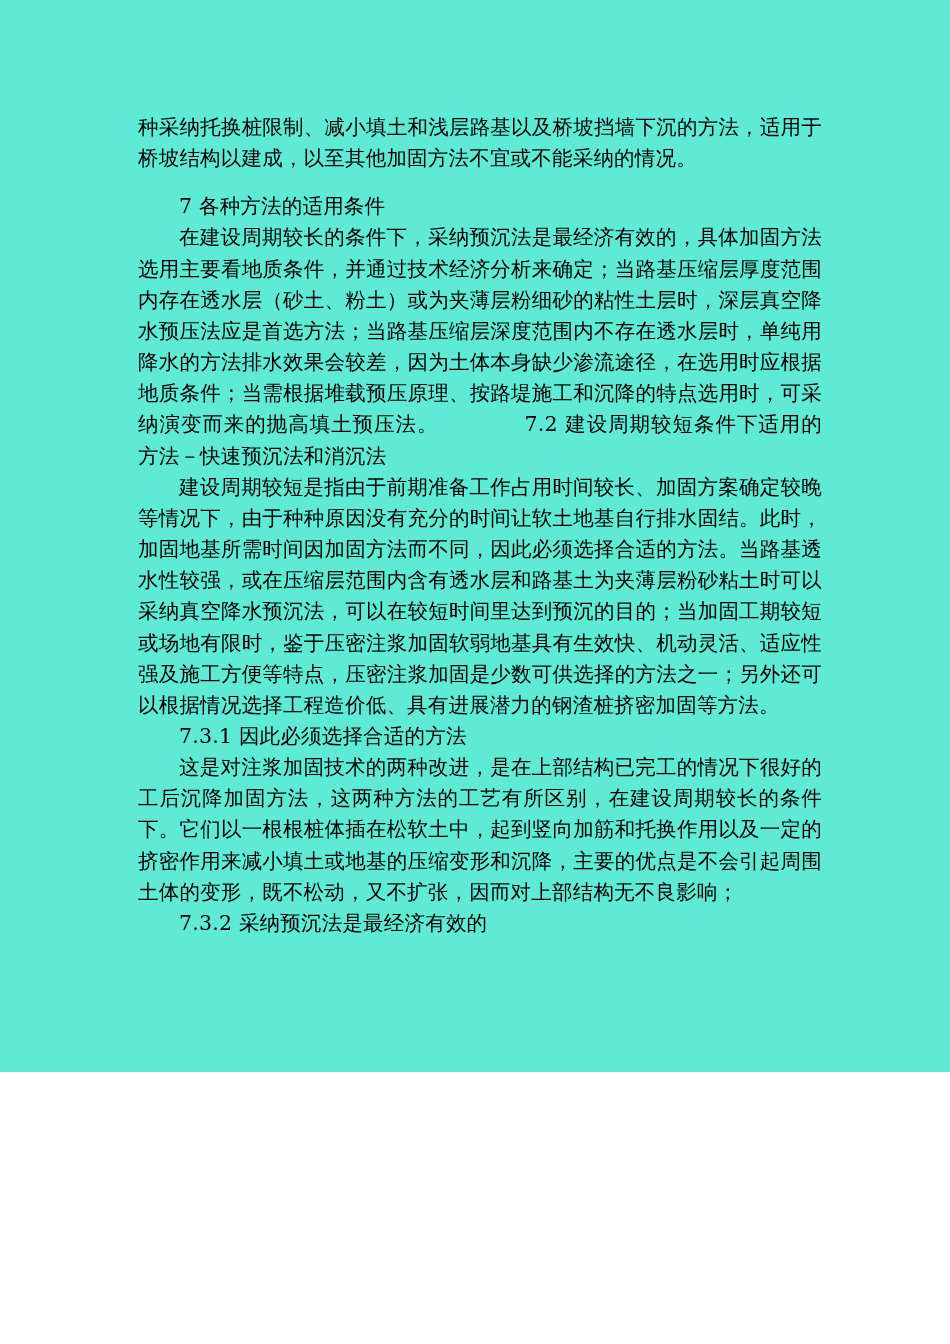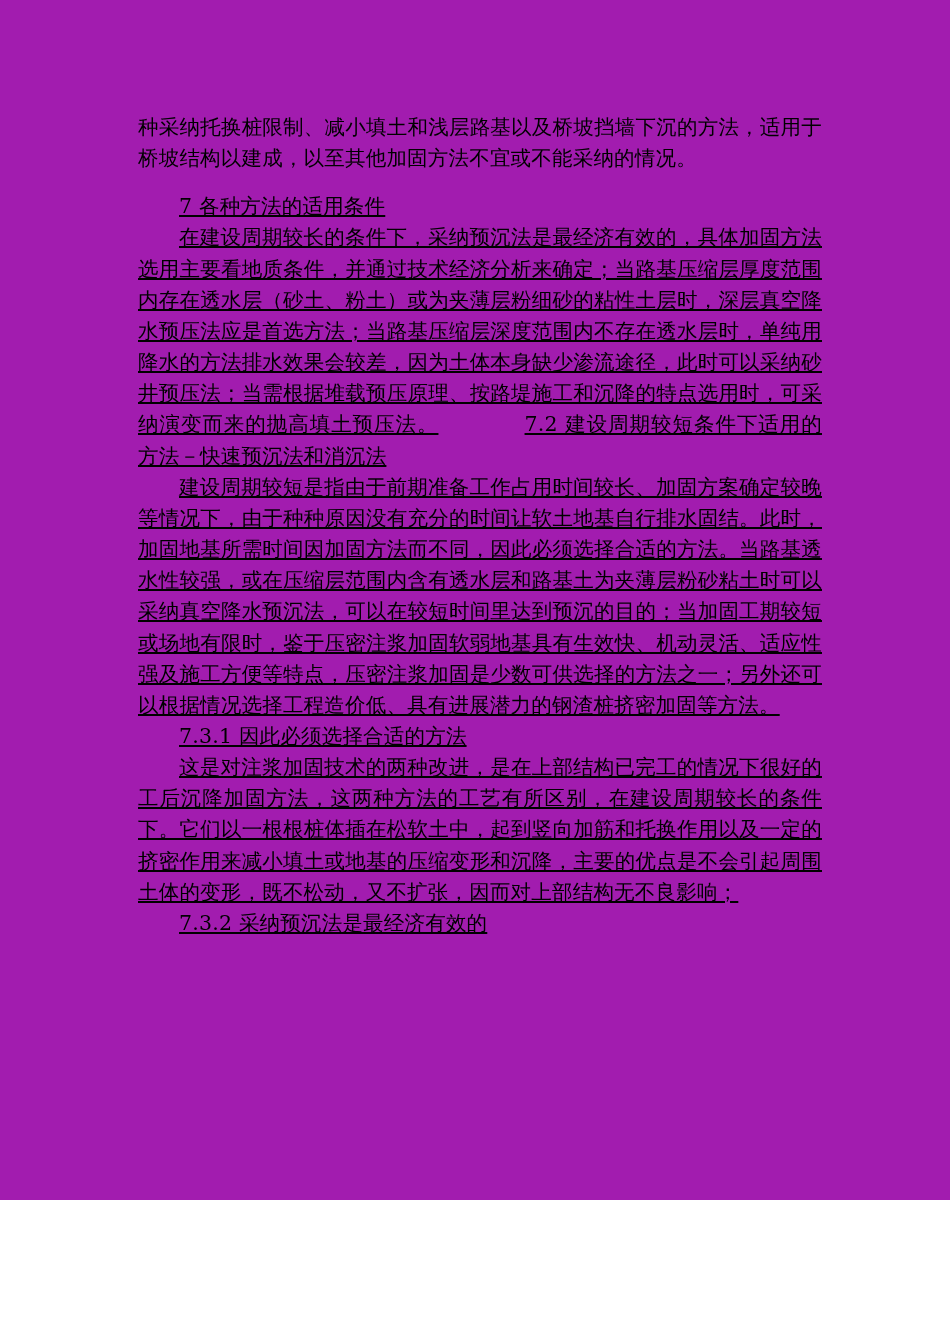--- a/index.html
+++ b/index.html
@@ -9,39 +9,38 @@
   }
   body {
     width: 950px;
     height: 1344px;
     font-family: "DejaVu Serif", "Liberation Serif", serif;
     color: #000000;
   }
   .page {
     position: relative;
     width: 950px;
-    height: 1200px;
+    height: 1072px;
     box-sizing: border-box;
     padding: 112px 128px 0 138px;
-    background: #a21caf;
+    background: #5eead4;
   }
   .doc-body {
     font-size: 20.5px;
     line-height: 1.52;
     text-align: justify;
     text-justify: inter-ideograph;
     letter-spacing: 0.2px;
   }
   p {
     margin: 0;
     padding: 0;
   }
   .p-indent {
     text-indent: 2em;
-    text-decoration: underline;
   }
   .p-none {
     text-indent: 0;
   }
   .gap-before {
     margin-top: 17px;
   }
   .tail-space {
     display: inline-block;
     width: 4.2em;
@@ -52,21 +51,21 @@
 
 <div class="page">
   <div class="doc-body">
 
     <p class="p-none">种采纳托换桩限制、减小填土和浅层路基以及桥坡挡墙下沉的方法，适用于桥坡结构以建成，以至其他加固方法不宜或不能采纳的情况。</p>
 
     <p class="p-indent gap-before">7  各种方法的适用条件</p>
 
 
 
-    <p class="p-indent"><span>在建设周期较长的条件下，采纳预沉法是最经济有效的，具体加固方法选用主要看地质条件，并通过技术经济分析来确定；当路基压缩层厚度范围内存在透水层（砂土、粉土）或为夹薄层粉细砂的粘性土层时，深层真空降水预压法应是首选方法；当路基压缩层深度范围内不存在透水层时，单纯用降水的方法排水效果会较差，因为土体本身缺少渗流途径，此时可以采纳砂井预压法；当需根据堆载预压原理、按路堤施工和沉降的特点选用时，可采纳演变而来的抛高填土预压法。</span><span class="tail-space"></span><span>7.2  建设周期较短条件下适用的方法－快速预沉法和消沉法</span></p>
+    <p class="p-indent"><span>在建设周期较长的条件下，采纳预沉法是最经济有效的，具体加固方法选用主要看地质条件，并通过技术经济分析来确定；当路基压缩层厚度范围内存在透水层（砂土、粉土）或为夹薄层粉细砂的粘性土层时，深层真空降水预压法应是首选方法；当路基压缩层深度范围内不存在透水层时，单纯用降水的方法排水效果会较差，因为土体本身缺少渗流途径，在选用时应根据地质条件；当需根据堆载预压原理、按路堤施工和沉降的特点选用时，可采纳演变而来的抛高填土预压法。</span><span class="tail-space"></span><span>7.2  建设周期较短条件下适用的方法－快速预沉法和消沉法</span></p>
 
     <p class="p-indent">建设周期较短是指由于前期准备工作占用时间较长、加固方案确定较晚等情况下，由于种种原因没有充分的时间让软土地基自行排水固结。此时，加固地基所需时间因加固方法而不同，因此必须选择合适的方法。当路基透水性较强，或在压缩层范围内含有透水层和路基土为夹薄层粉砂粘土时可以采纳真空降水预沉法，可以在较短时间里达到预沉的目的；当加固工期较短或场地有限时，鉴于压密注浆加固软弱地基具有生效快、机动灵活、适应性强及施工方便等特点，压密注浆加固是少数可供选择的方法之一；另外还可以根据情况选择工程造价低、具有进展潜力的钢渣桩挤密加固等方法。</p>
 
 
     <p class="p-indent">7.3.1  因此必须选择合适的方法</p>
 
     <p class="p-indent">这是对注浆加固技术的两种改进，是在上部结构已完工的情况下很好的工后沉降加固方法，这两种方法的工艺有所区别，在建设周期较长的条件下。它们以一根根桩体插在松软土中，起到竖向加筋和托换作用以及一定的挤密作用来减小填土或地基的压缩变形和沉降，主要的优点是不会引起周围土体的变形，既不松动，又不扩张，因而对上部结构无不良影响；</p>
 
     <p class="p-indent">7.3.2  采纳预沉法是最经济有效的</p>
 

